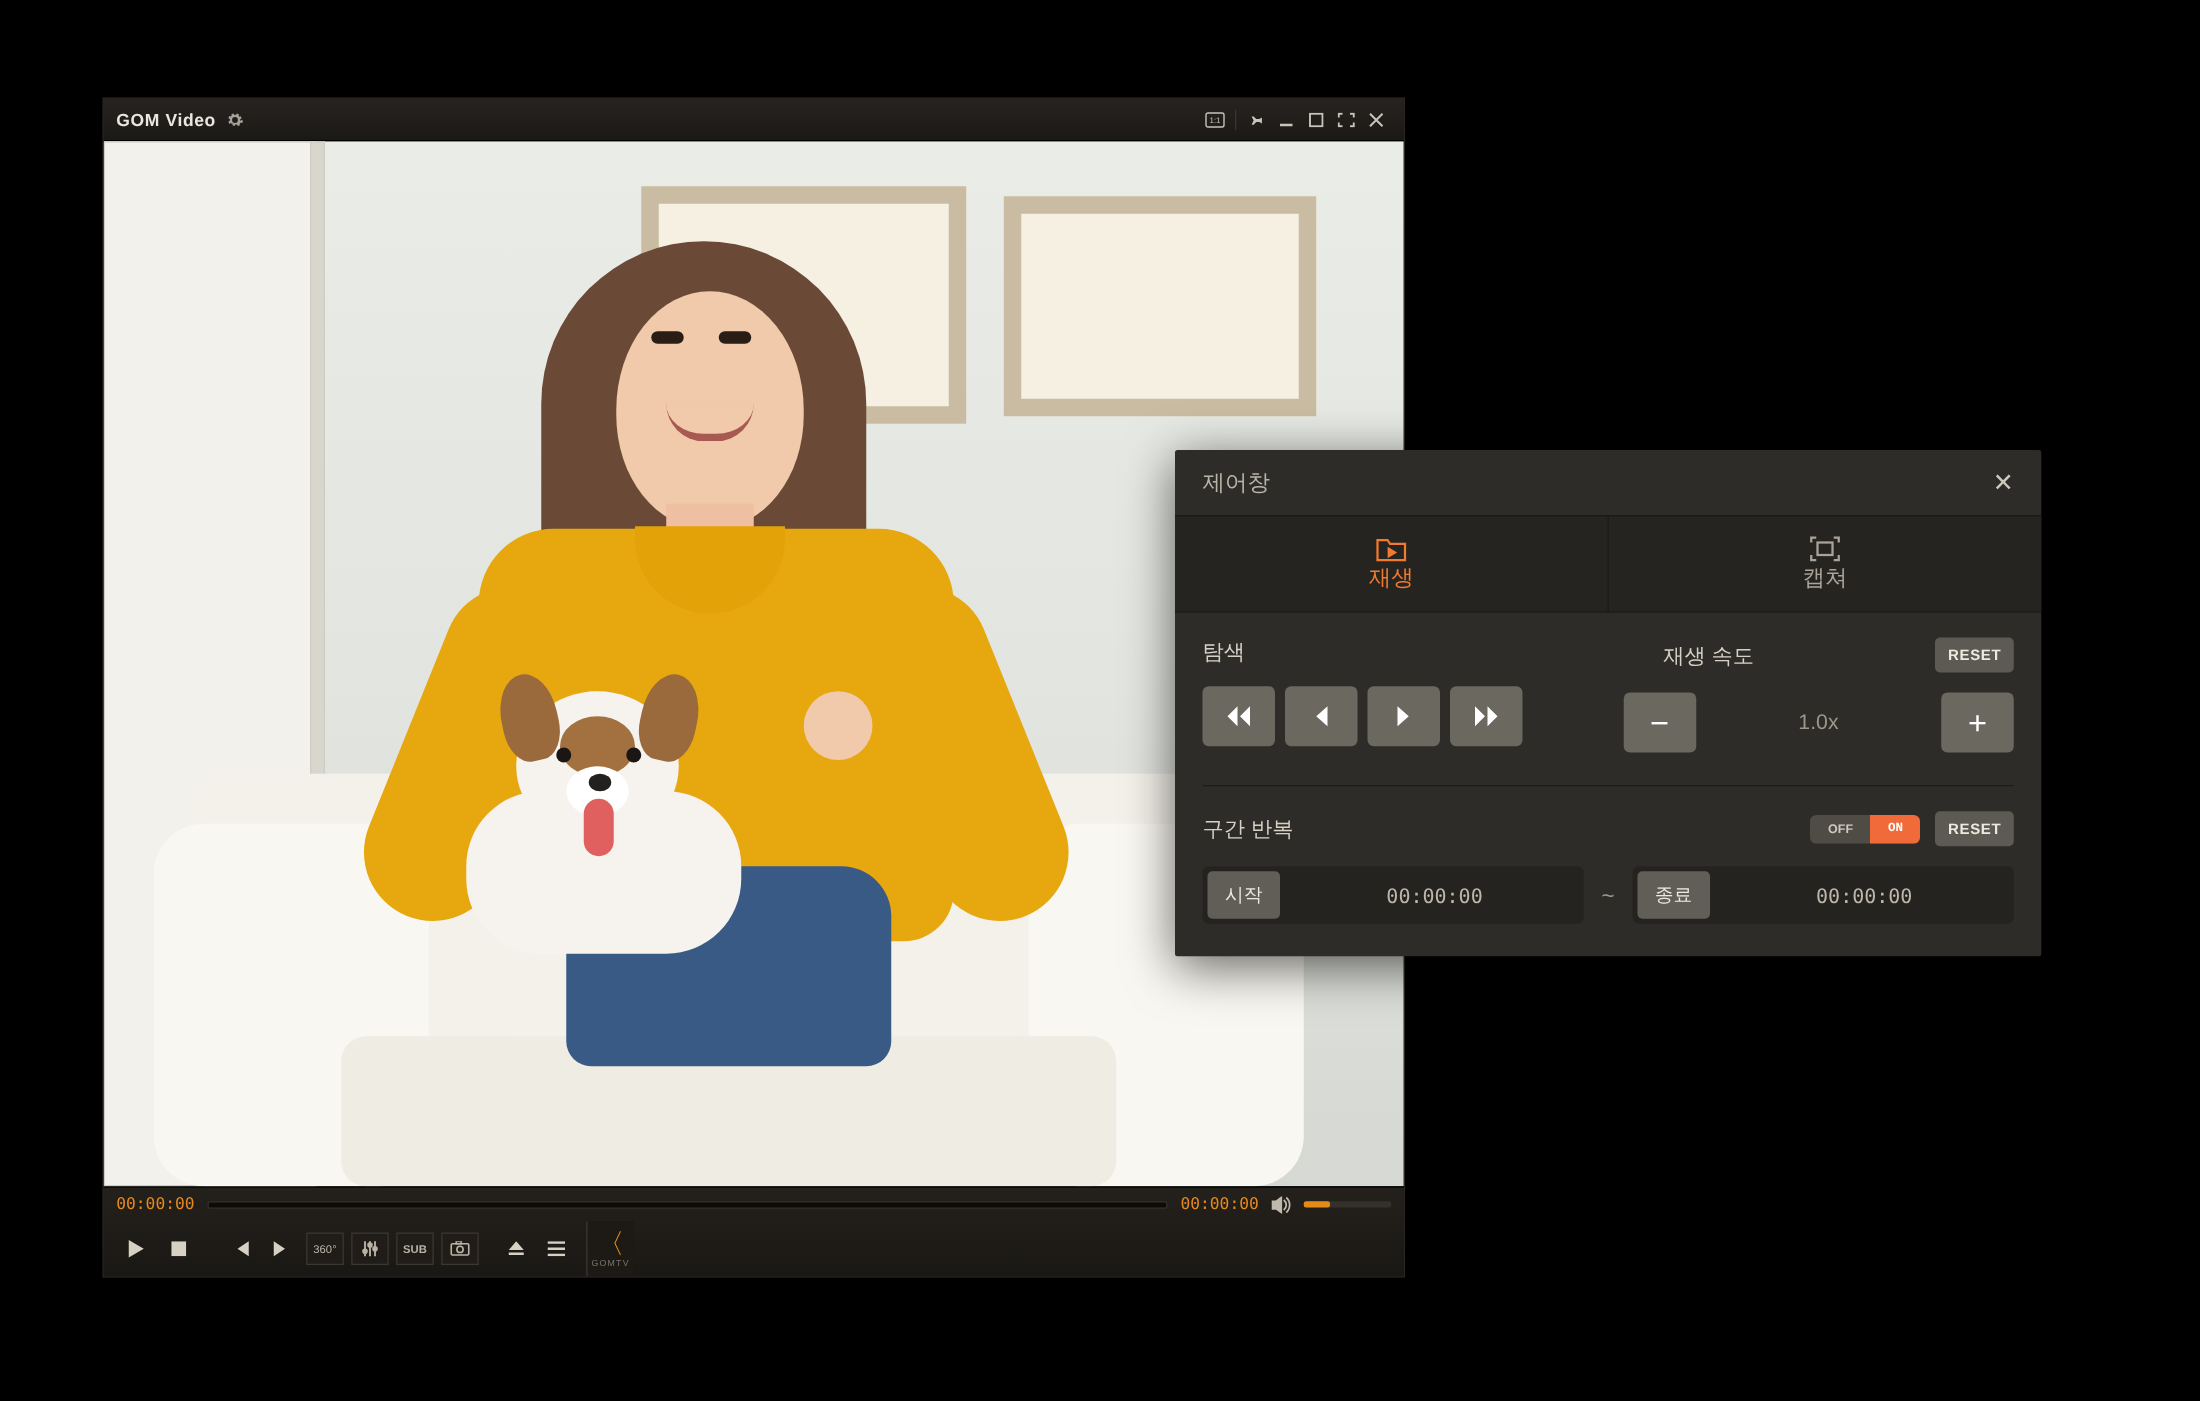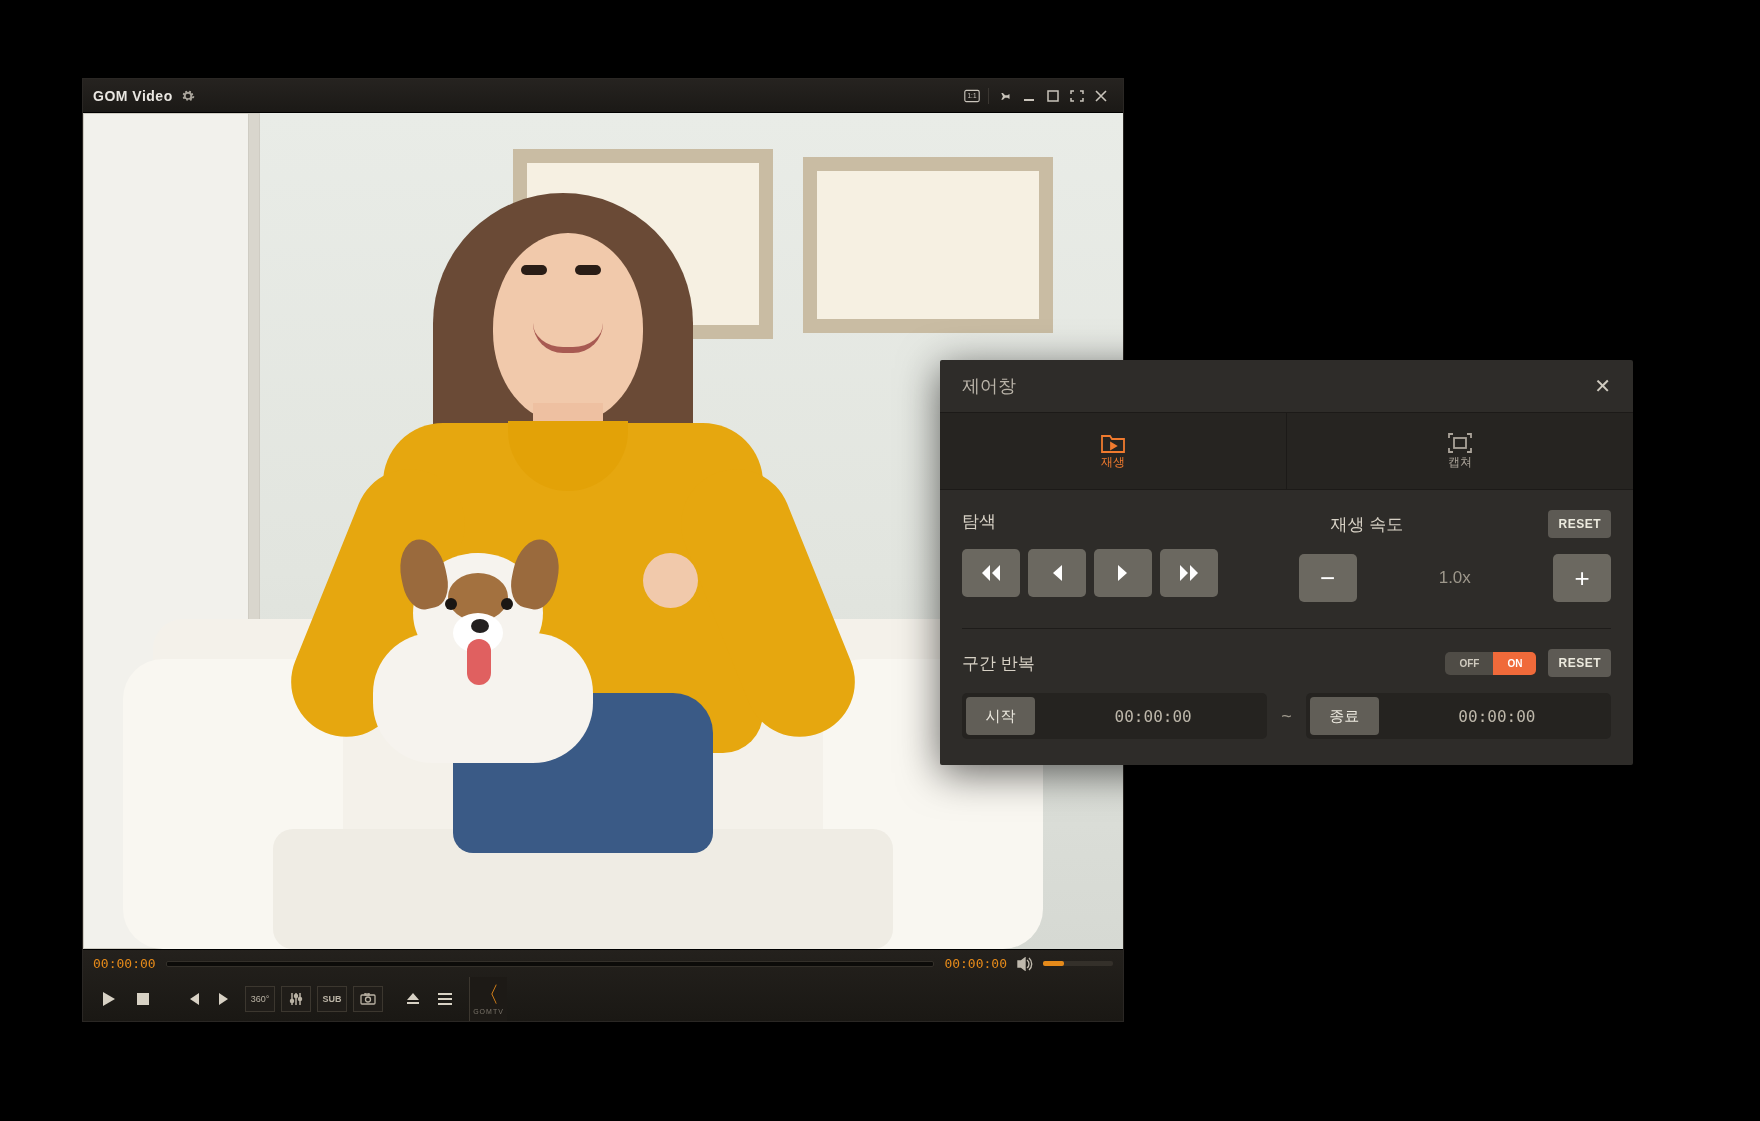--- a/index.html
+++ b/index.html
@@ -79,43 +79,43 @@
   .status{flex:1;margin:0 8px;height:26px;background:#0e0c0a;border:1px solid #34302a;display:flex;align-items:center;padding:0 10px;color:#a8a296;font-size:11px;}
   .sq{width:30px;height:26px;border:1px solid #3c372f;background:#201d19;display:flex;align-items:center;justify-content:center;color:#bab3a5;font-size:9px;cursor:pointer;margin-left:2px;}
   .expand{width:38px;height:44px;border-left:1px solid #3c372f;display:flex;flex-direction:column;align-items:center;justify-content:center;cursor:pointer;margin-left:6px;background:#1d1a16;}
   .expand .chev{color:#e58a1a;font-size:22px;line-height:1;}
   .expand .lbl{color:#7a746a;font-size:7px;letter-spacing:1px;margin-top:2px;}
   
   .panelwin{position:absolute;left:940px;top:360px;width:693px;background:#2e2c29;color:#cfcabf;border-radius:2px;box-shadow:0 8px 40px rgba(0,0,0,.6);}
   .pw-title{height:52px;display:flex;align-items:center;padding:0 22px;color:#b9b3a8;font-size:18px;}
   .pw-title .x{margin-left:auto;color:#cfcabf;font-size:20px;cursor:pointer;}
   .pw-tabs{display:flex;border-top:1px solid #1c1a18;border-bottom:1px solid #1c1a18;background:#262421;}
-  .pw-tab{flex:1;height:76px;display:flex;flex-direction:column;align-items:center;justify-content:center;gap:0;color:#aaa399;cursor:pointer;border-right:1px solid #1c1a18;font-size:12px;}
+  .pw-tab{flex:1;height:76px;display:flex;flex-direction:column;align-items:center;justify-content:center;gap:0;color:#aaa399;cursor:pointer;border-right:1px solid #1c1a18;font-size:18px;}
   .pw-tab:last-child{border-right:none;}
   .pw-tab.active{color:#f07a2e;}
   .pw-tab .ic{font-size:22px;color:inherit;}
   .pw-body{padding:20px 22px 26px;}
   .row{display:flex;align-items:center;margin-bottom:16px;}
   .sec-label{color:#d7d1c5;font-size:17px;}
   .reset{margin-left:auto;height:28px;padding:0 10px;background:#5d5a54;color:#eceade;border:none;border-radius:4px;font-size:12px;font-weight:600;cursor:pointer;letter-spacing:.5px;}
   .navset{display:flex;gap:8px;margin-bottom:8px;}
   .navbtn{width:58px;height:48px;background:#6b6860;border:none;border-radius:5px;color:#fff;font-size:20px;cursor:pointer;display:flex;align-items:center;justify-content:center;}
   .speedrow{display:flex;align-items:center;gap:0;margin-bottom:8px;}
   .spd-btn{width:58px;height:48px;background:#6b6860;border:none;border-radius:5px;color:#fff;font-size:26px;cursor:pointer;display:flex;align-items:center;justify-content:center;}
   .spd-val{flex:1;text-align:center;color:#9d978b;font-size:17px;}
   .twohalf{display:flex;gap:24px;}
   .half{flex:1;}
   .hr{height:1px;background:#1e1c1a;margin:18px 0 20px;}
   .toggle{display:flex;border-radius:5px;overflow:hidden;margin-left:12px;}
   .toggle span{padding:6px 14px;font-size:10px;font-weight:600;cursor:pointer;}
   .toggle .off{background:#4f4c46;color:#cfcabf;}
-  .toggle .on{background:#f06a3a;color:#fff;}
+  .toggle .on{background:#f06a3a;color:#fff;font-family:Liberation Mono, monospace;}
   .looprow{display:flex;align-items:center;gap:14px;}
   .loopbox{display:flex;align-items:center;background:#252320;border-radius:5px;flex:1;height:46px;}
-  .loopbox .lb-btn{width:69px;height:38px;margin:4px;background:#615e57;border:none;border-radius:4px;color:#ece9df;font-size:15px;cursor:pointer;}
+  .loopbox .lb-btn{width:58px;height:38px;margin:4px;background:#615e57;border:none;border-radius:4px;color:#ece9df;font-size:15px;cursor:pointer;}
   .loopbox .lb-time{flex:1;text-align:center;color:#bdb7aa;font-family:Consolas,monospace;font-size:16px;}
   .tilde{color:#9d978b;font-size:18px;}
   svg{display:block;}
 </style>
 </head>
 <body>
 
 <div class="player">
 
   <div class="titlebar">

